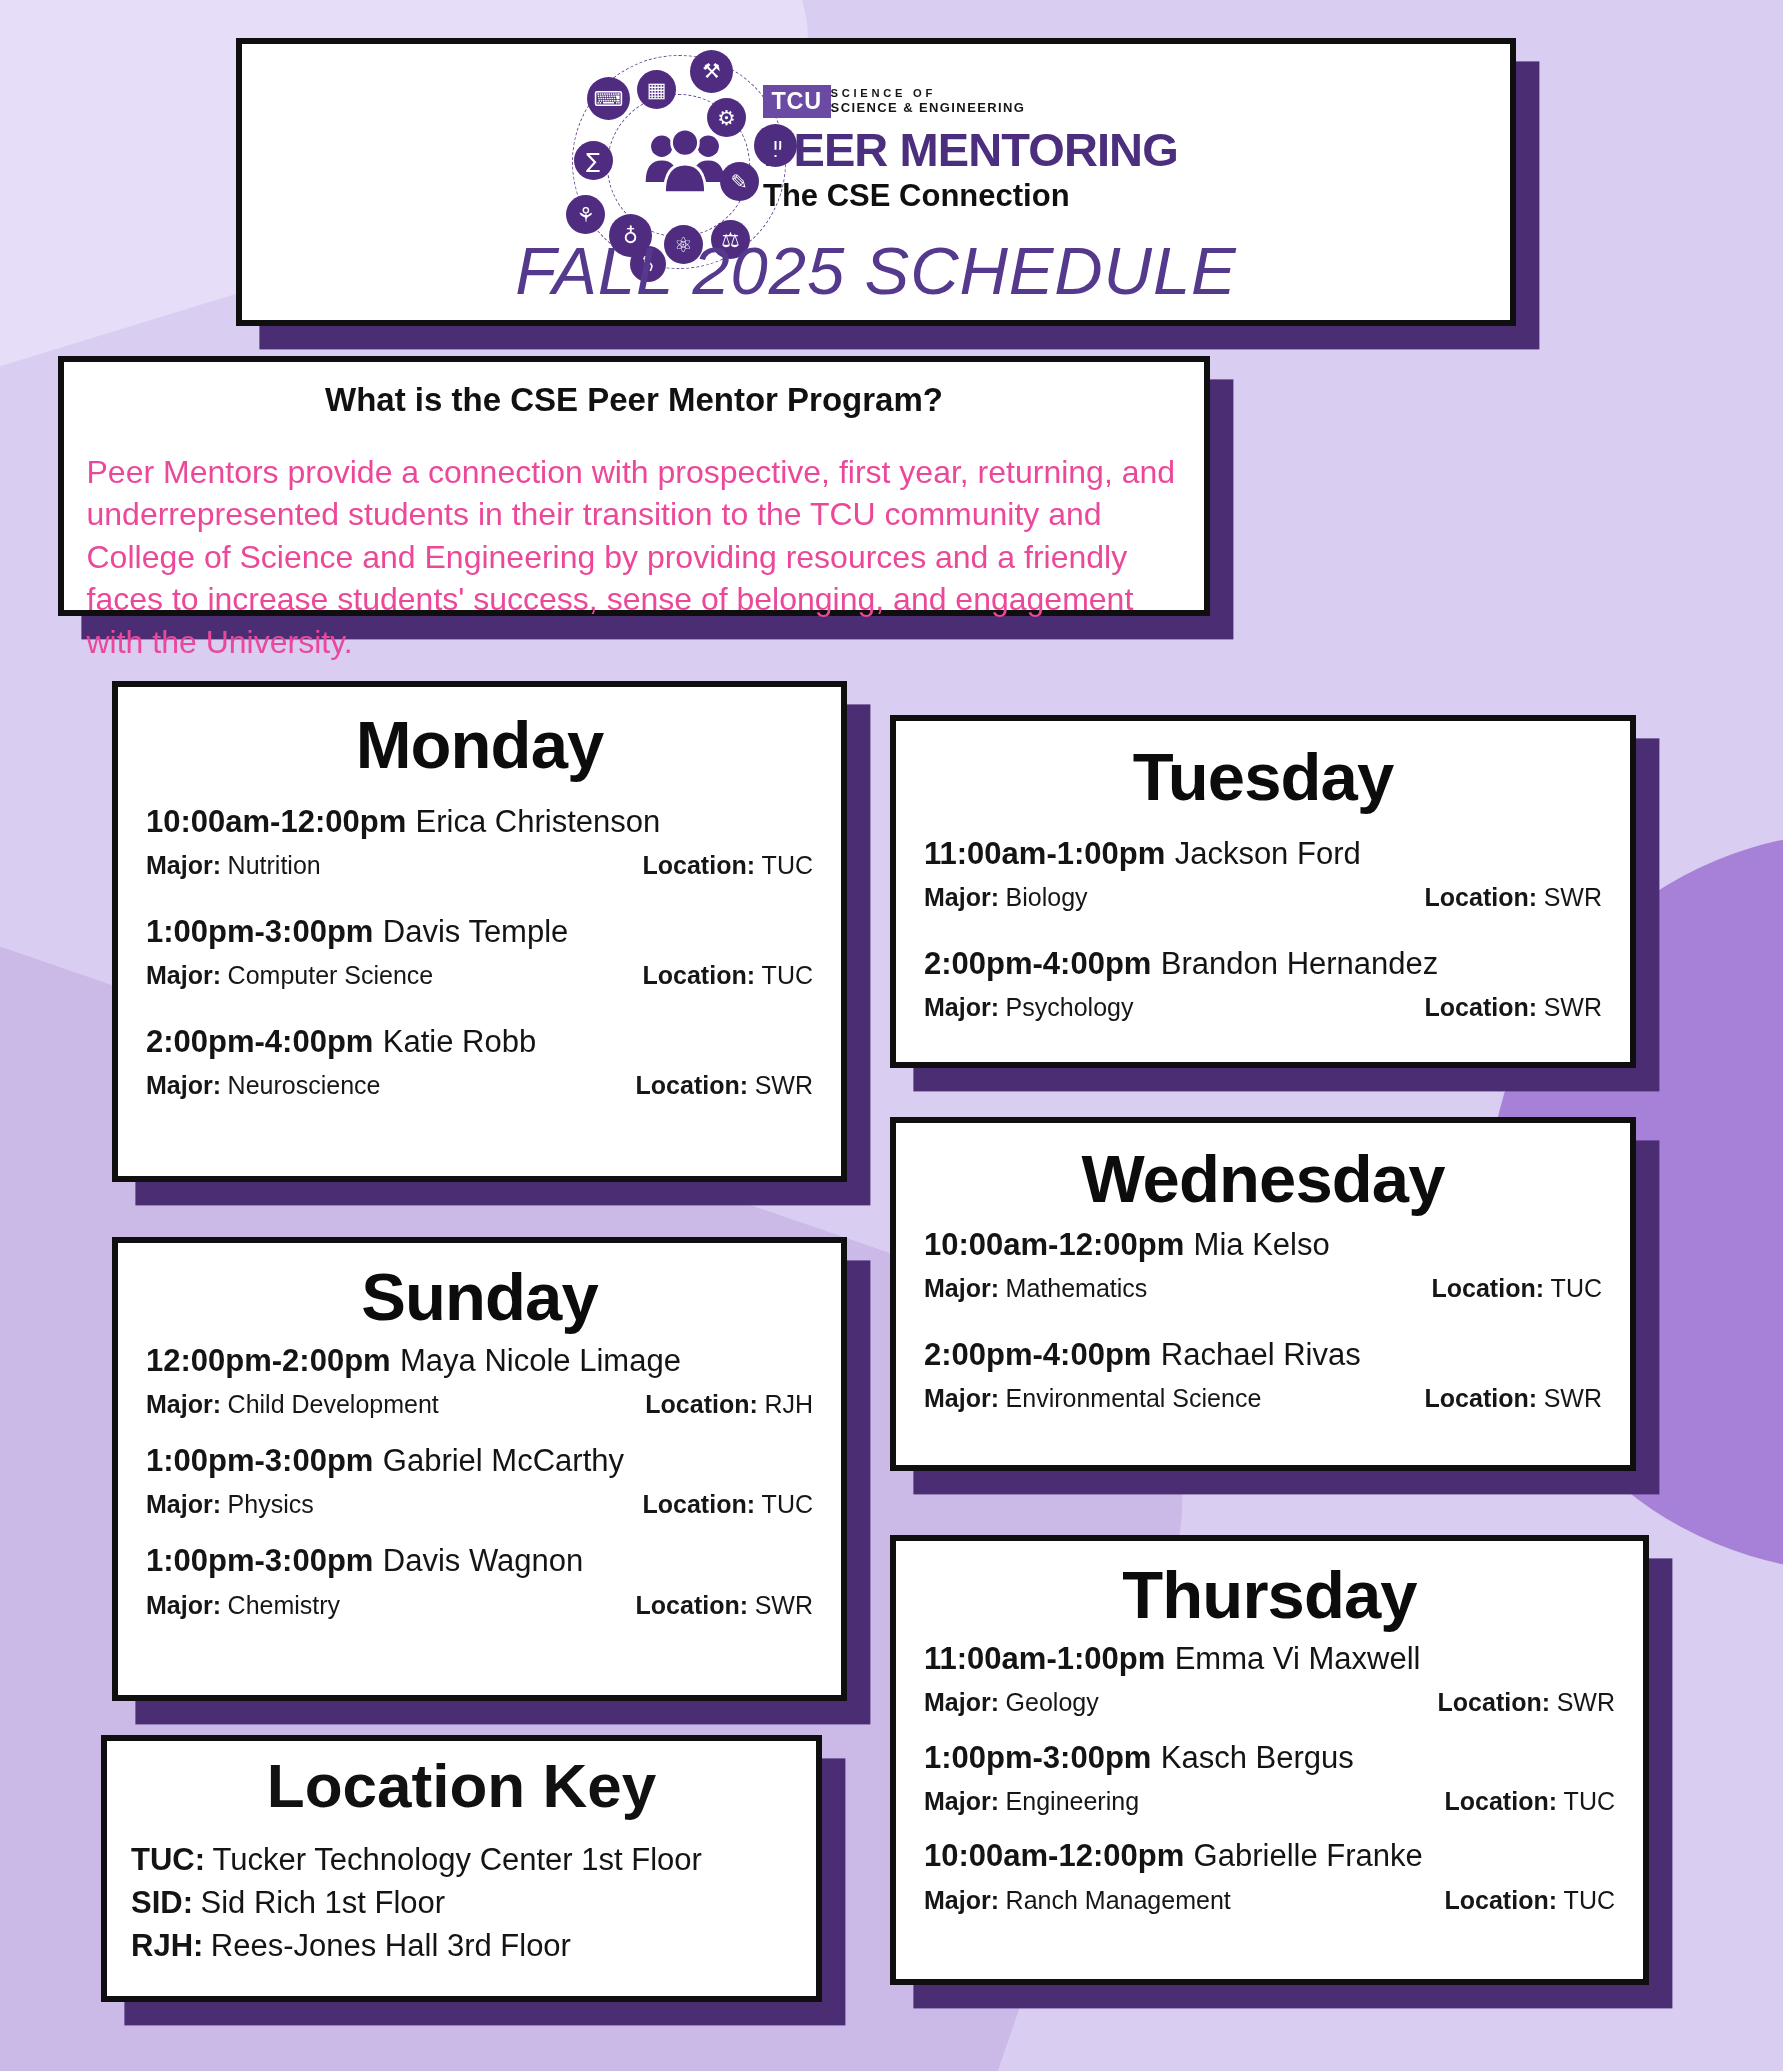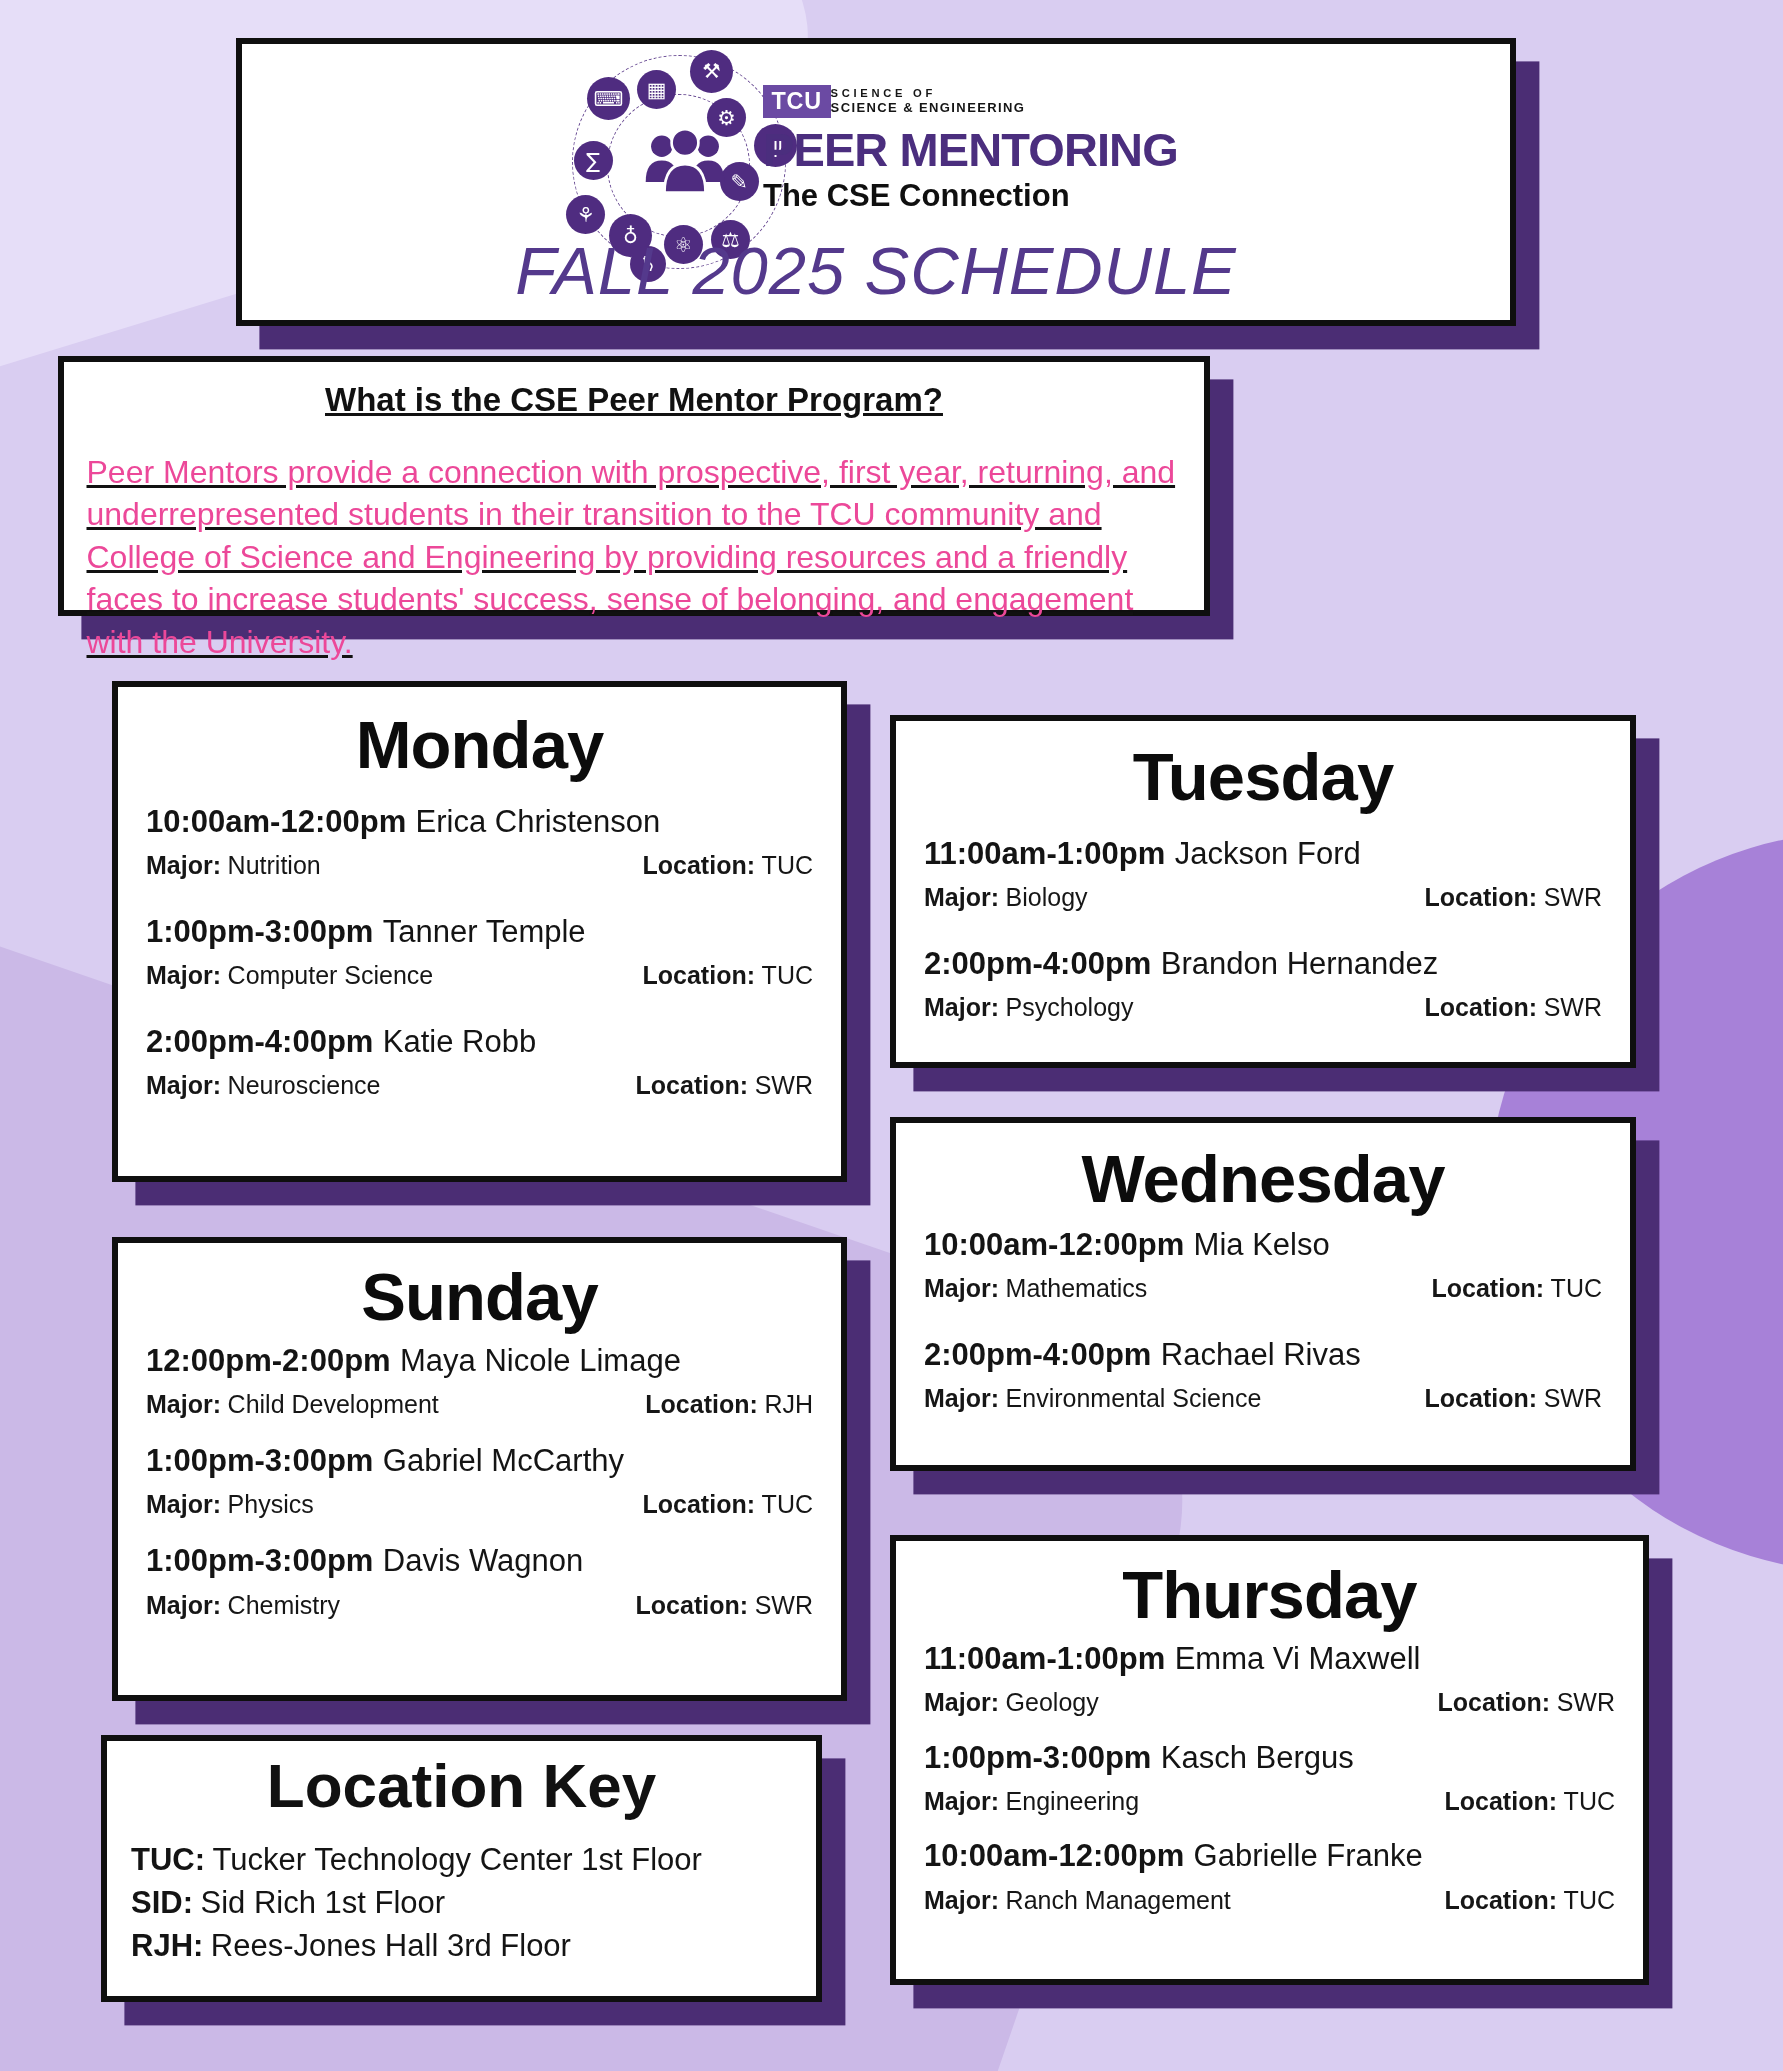--- a/index.html
+++ b/index.html
@@ -54,21 +54,21 @@
     font-size:47px;font-weight:800;color:#4b2e7e;letter-spacing:-0.9px;
     margin-top:7.5px;line-height:1.05;
   }
   .program-subtitle{font-size:31px;font-weight:bold;color:#0f0f0f;margin-top:3.7px;}
   .fall-title{
     position:absolute;left:0;right:0;top:193px;text-align:center;
     font-size:67px;font-weight:normal;font-style:italic;color:#54398c;
     letter-spacing:0.9px;line-height:1;
   }
   
-  .about-card{left:58px;top:356px;width:1152px;height:260px;padding:15px 22.5px;text-decoration:underline;}
+  .about-card{left:58px;top:356px;width:1152px;height:260px;padding:15px 22.5px;}
   .about-title{font-size:33px;font-weight:bold;text-align:center;margin:3.7px 0 9.4px 0;}
   .about-body{font-size:32px;line-height:1.33;color:#ec4899;}
   
   .day-title{font-size:67px;font-weight:bold;text-align:center;letter-spacing:-0.9px;
     margin:7.5px 0 22.5px 0;line-height:1.1;color:#0c0c0c;}
   .entry{margin-bottom:34px;}
   .line1{margin:0 0 11.2px 0;font-size:31px;color:#141414;}
   .line1 b{margin-right:9.4px;}
   .line2{margin:0;font-size:25px;display:flex;justify-content:space-between;color:#161616;}
   .line2 b{margin-right:6.6px;}
@@ -144,21 +144,21 @@
 <section class="card pos-monday">
   <h2 class="day-title">Monday</h2>
   <div class="entry">
     <p class="line1"><b>10:00am-12:00pm</b><span>Erica Christenson</span></p>
     <p class="line2">
       <span><b>Major:</b><span>Nutrition</span></span>
       <span><b>Location:</b><span>TUC</span></span>
     </p>
   </div>
   <div class="entry">
-    <p class="line1"><b>1:00pm-3:00pm</b><span>Tanner Temple</span></p>
+    <p class="line1"><b>1:00pm-3:00pm</b><span>Davis Temple</span></p>
     <p class="line2">
       <span><b>Major:</b><span>Computer Science</span></span>
       <span><b>Location:</b><span>TUC</span></span>
     </p>
   </div>
   <div class="entry">
     <p class="line1"><b>2:00pm-4:00pm</b><span>Katie Robb</span></p>
     <p class="line2">
       <span><b>Major:</b><span>Neuroscience</span></span>
       <span><b>Location:</b><span>SWR</span></span>

